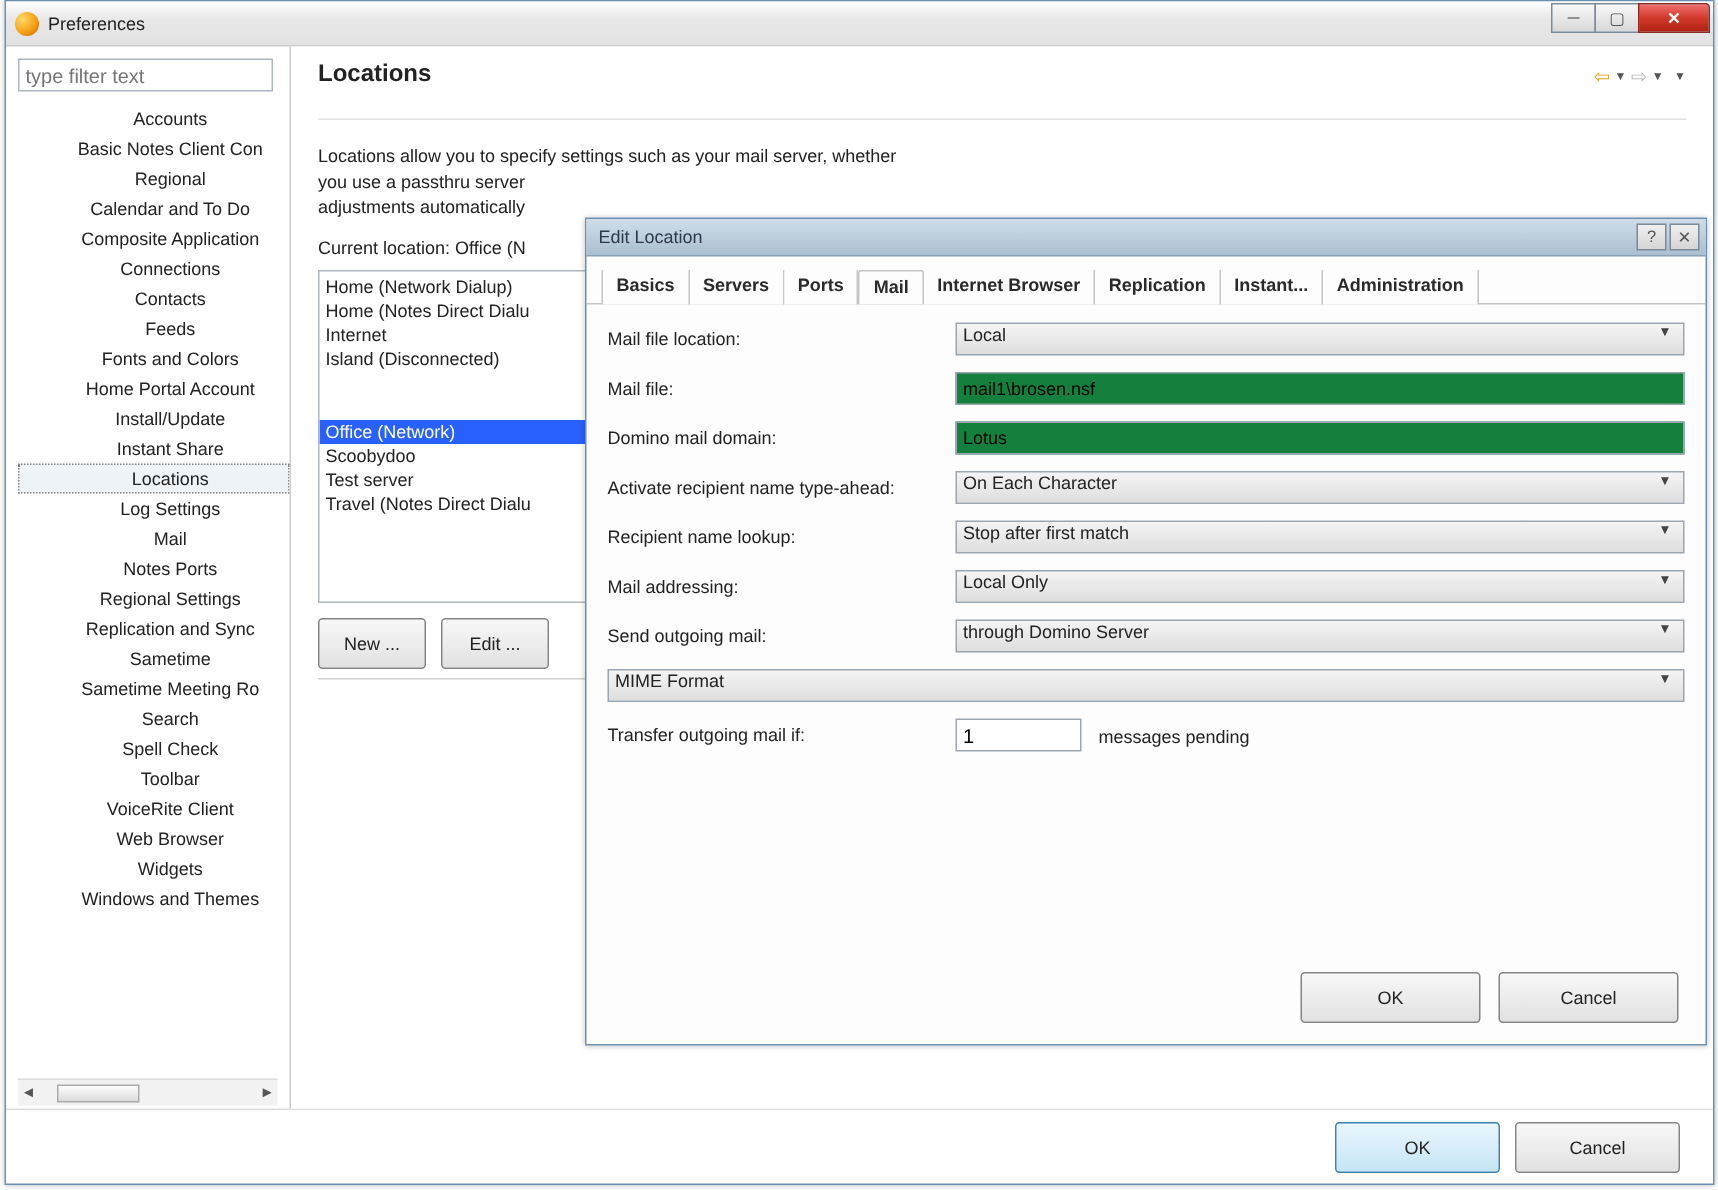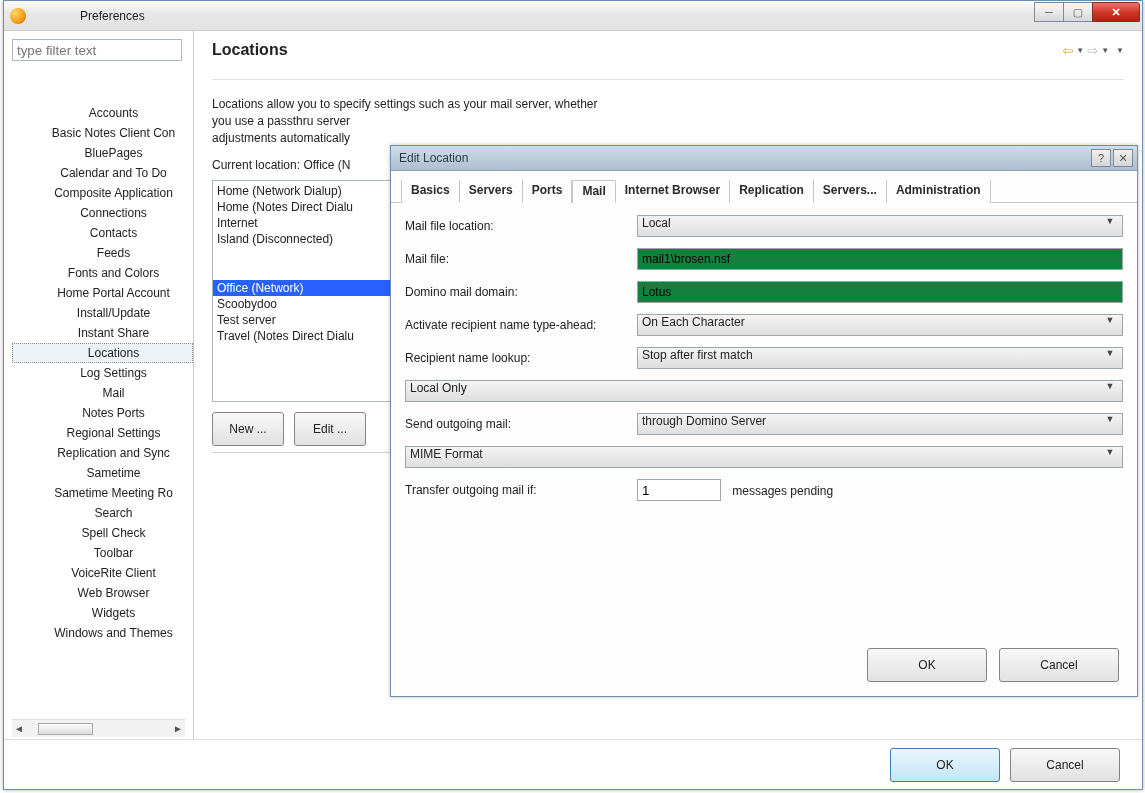--- a/index.html
+++ b/index.html
@@ -28,21 +28,21 @@
     display: flex;
     align-items: center;
     padding: 0 0 0 6px;
   }
   .titlebar .app-icon {
     width: 16px; height: 16px;
     margin-right: 6px;
     background: radial-gradient(circle at 30% 30%, #ffd966, #f39c12 60%, #d35400);
     border-radius: 50%;
   }
-  .titlebar .title { flex: 1; margin-left: 48px; }
+  .titlebar .title { flex: 1; }
   .winbtns { display: flex; height: 20px; margin-right: 2px; align-self: flex-start; margin-top: 1px; }
   .winbtn {
     width: 30px; height: 20px;
     border: 1px solid #7a8a9a;
     background: linear-gradient(to bottom, #f8f8f8, #d8d8d8);
     margin-left: -1px;
     display: flex; align-items: center; justify-content: center;
     font-family: Arial, sans-serif;
     font-size: 11px;
   }
@@ -59,21 +59,20 @@
     display: flex;
     height: calc(100% - 30px - 50px);
   }
 
   
   .sidebar {
     width: 192px;
     border-right: 1px solid #ccc;
     display: flex; flex-direction: column;
     padding: 8px 0 2px 8px;
-    gap: 34px;
   }
   .filter {
     width: 170px; height: 22px;
     border: 1px solid #aeb6bf;
     padding: 2px 4px;
     color: #777;
     background: #fff;
   }
   .categories {
     margin-top: 8px;
@@ -291,21 +290,21 @@
     </div>
   </div>
 
   <div class="body">
 
     <div class="sidebar">
       <input class="filter" placeholder="type filter text" style="">
       <div class="categories" id="categories">
           <div class="cat">Accounts</div>
           <div class="cat">Basic Notes Client Con</div>
-          <div class="cat">BluePages</div>
+          <div class="cat">Regional</div>
           <div class="cat">Calendar and To Do</div>
           <div class="cat">Composite Application</div>
           <div class="cat">Connections</div>
           <div class="cat">Contacts</div>
           <div class="cat">Feeds</div>
           <div class="cat">Fonts and Colors</div>
           <div class="cat">Home Portal Account</div>
           <div class="cat">Install/Update</div>
           <div class="cat">Instant Share</div>
           <div class="cat selected">Locations</div>
@@ -386,21 +385,21 @@
     <div class="dlg-tbtn">✕</div>
   </div>
 
   <div class="tabs" id="tabs">
       <div class="tab">Basics</div>
       <div class="tab">Servers</div>
       <div class="tab">Ports</div>
       <div class="tab active">Mail</div>
       <div class="tab">Internet Browser</div>
       <div class="tab">Replication</div>
-      <div class="tab">Servers...</div>
+      <div class="tab">Instant...</div>
       <div class="tab">Administration</div>
     </div>
 
   <div class="form">
     <div class="row">
       <div class="lab">Mail file location:</div>
       <div class="fld">
         <div class="select">
           <span>Local</span>
           <span class="arrow">▼</span>
@@ -427,20 +426,21 @@
     <div class="row">
       <div class="lab">Recipient name lookup:</div>
       <div class="fld">
         <div class="select">
           <span>Stop after first match</span>
           <span class="arrow">▼</span>
         </div>
       </div>
     </div>
     <div class="row">
+      <div class="lab">Mail addressing:</div>
       <div class="fld">
         <div class="select">
           <span>Local Only</span>
           <span class="arrow">▼</span>
         </div>
       </div>
     </div>
     <div class="row">
       <div class="lab">Send outgoing mail:</div>
       <div class="fld">

